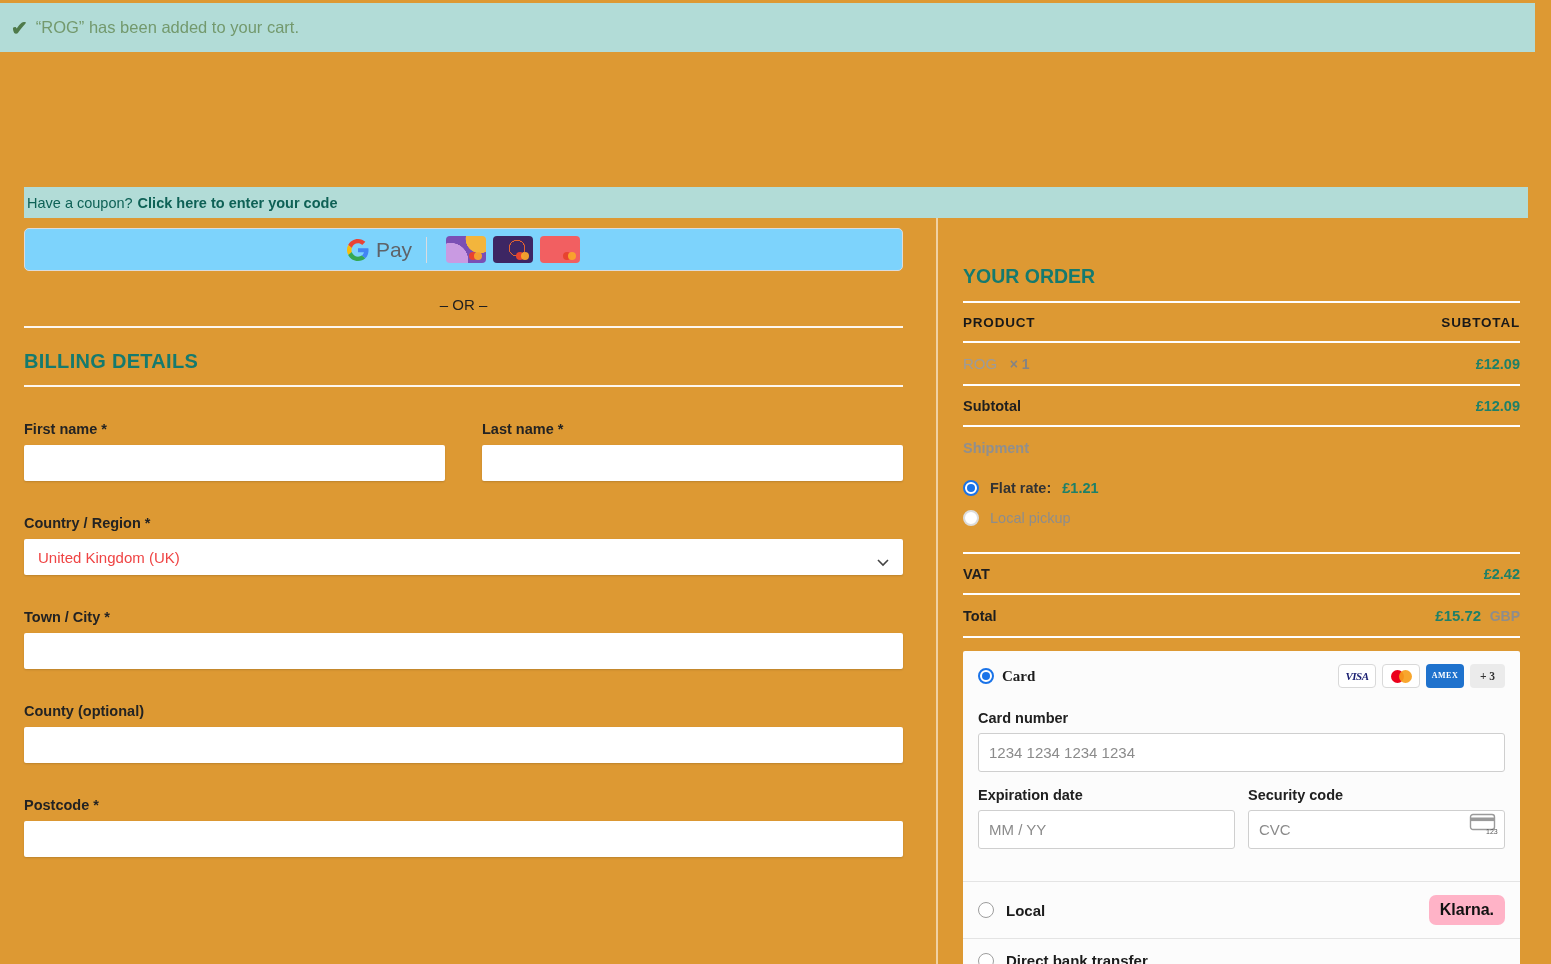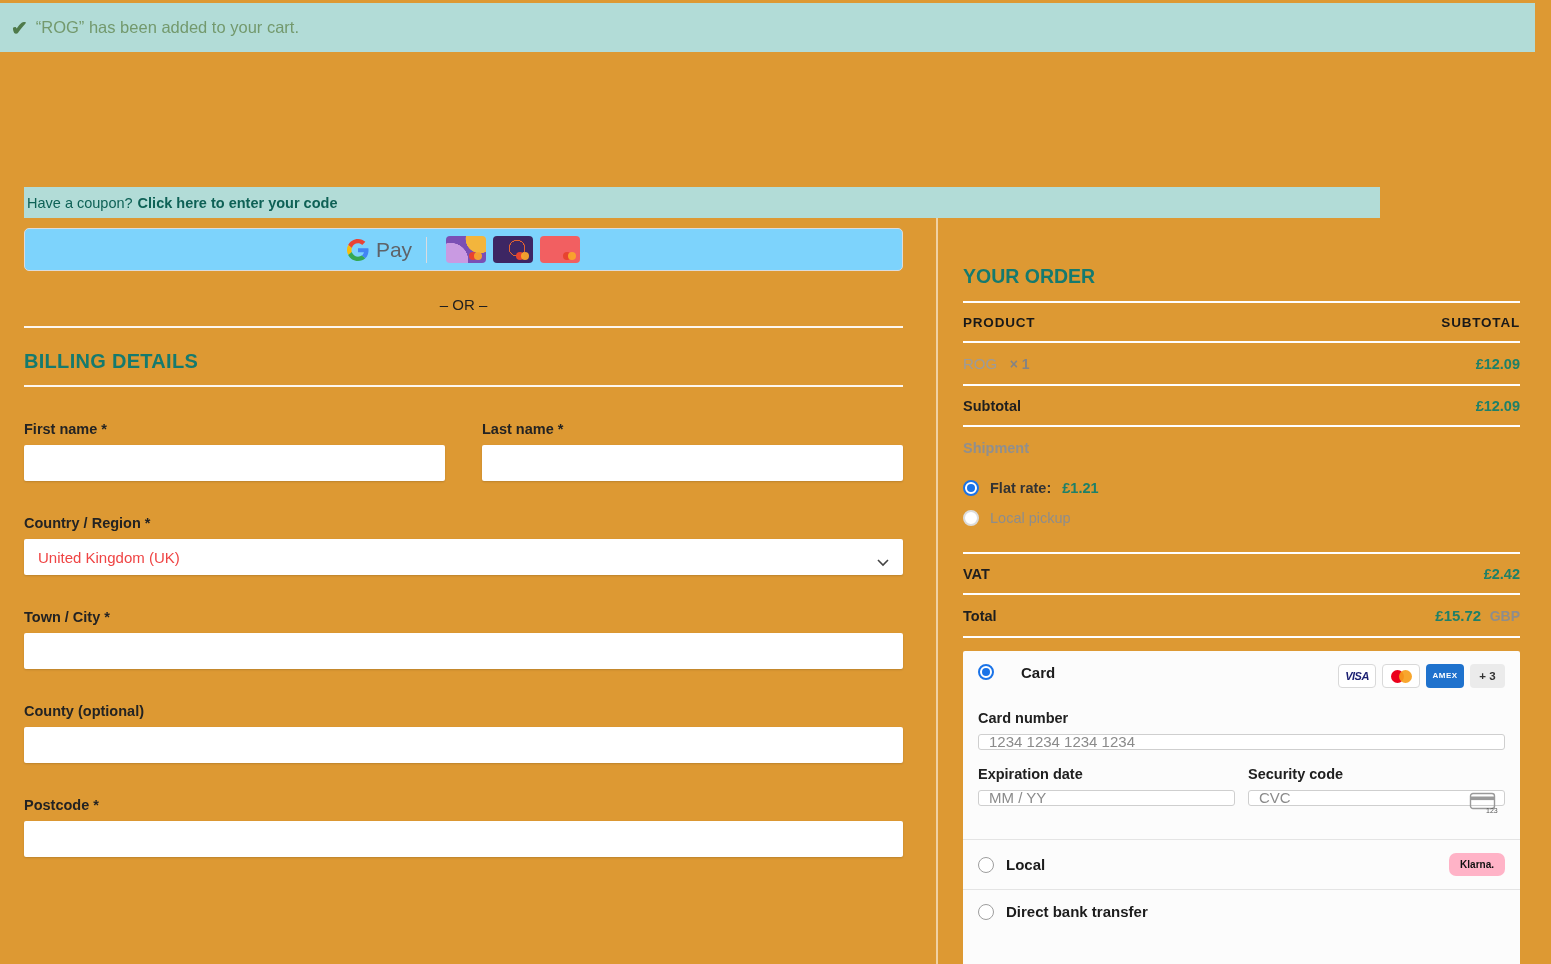--- a/index.html
+++ b/index.html
@@ -14,21 +14,21 @@
   .alert-text { color:#73996d; font-size:16.5px; }
 
   
   .breadcrumb { position:absolute; top:101px; left:0; width:1551px; text-align:center;
     font-size:24px; letter-spacing:-0.3px; white-space:nowrap; }
   .bc-item { color:#ece6d9; cursor:pointer; }
   .bc-item.active { color:#161616; cursor:default; }
   .bc-sep { color:#9db173; margin:0 11px; font-size:22px; }
 
   
-  .coupon-bar { position:absolute; top:187px; left:24px; width:1356px; height:31px; background:#b2dcd7;
+  .coupon-bar { position:absolute; top:187px; left:24px; width:1504px; height:31px; background:#b2dcd7;
     display:flex; align-items:center; padding-left:3px; font-size:14.5px; color:#0e6156; }
   .coupon-link { font-weight:bold; color:#0e6156; margin-left:5px; text-decoration:none; cursor:pointer; }
 
   
   .col-divider { position:absolute; left:936px; top:218px; width:2px; height:746px; background:rgba(255,255,255,0.55); }
 
   
   .left-col { position:absolute; left:24px; top:228px; width:879px; }
 
   .gpay-btn { width:100%; height:43px; background:#7dd3fc; border:1px solid #dcdcdc; border-radius:5px;
@@ -86,46 +86,46 @@
   .flat-price { color:#1e8068; font-weight:bold; font-size:14.5px; }
   .pickup-label { color:#8d8d8d; font-size:14.5px; }
   .gap-top { margin-top:26px; }
   .total-val { color:#1e8068; font-weight:bold; font-size:15px; }
   .total-cur { color:#8d8d8d; font-weight:bold; font-size:14px; margin-left:4px; }
 
   
   .payment-box { margin-top:13px; background:#fcfcfc; border-radius:2px; min-height:346px; }
   .pm-section { border-bottom:1px solid #e4e4e4; }
   .card-section { padding:13px 15px 32px; }
-  .pm-head { display:flex; align-items:flex-start; gap:27px; }
+  .pm-head { display:flex; align-items:center; gap:8px;font-family:Liberation Serif, serif; }
   .pm-label { font-weight:bold; font-size:15px; color:#1c1c1c; }
   .badges { margin-left:auto; display:flex; gap:6px; align-items:center; }
   .badge { height:24px; border-radius:4px; display:flex; align-items:center; justify-content:center; flex:none; }
   .badge-visa { width:38px; background:#fff; border:1px solid #d9d9d9; font-size:11px; font-weight:bold;
     font-style:italic; color:#1a1f71; letter-spacing:-.5px; }
   .badge-mc { width:38px; background:#fff; border:1px solid #d9d9d9; }
   .badge-mc i { width:13px; height:13px; border-radius:50%; display:block; }
   .badge-mc i:first-child { background:#eb001b; margin-right:-5px; }
   .badge-mc i:last-child { background:#f79e1b; opacity:.92; }
   .badge-amex { width:38px; background:#1f72cd; color:#fff; font-size:8px; font-weight:bold;
     flex-direction:row; line-height:8px; letter-spacing:.5px; }
   .badge-more { width:35px; background:#ebebeb; font-size:11.5px; font-weight:bold; color:#333; }
 
   .card-form { margin-top:22px; }
   .cf-label { display:block; font-weight:bold; font-size:14.5px; color:#202020; margin-bottom:7px; }
-  .cf-input { width:100%; height:16px; border:1px solid #cfcfcf; border-radius:3px; background:#fff;
+  .cf-input { width:100%; height:39px; border:1px solid #cfcfcf; border-radius:3px; background:#fff;
     padding:0 10px; font-size:15px; color:#333; font-family:"Liberation Sans", sans-serif; }
   .cf-input::placeholder { color:#8b8b8b; opacity:1; }
   .cf-grid { display:flex; gap:13px; margin-top:15px; }
   .cf-col { flex:1; }
   .cvc-wrap { position:relative; }
   .cvc-icon { position:absolute; right:6px; top:3px; }
 
   .pm-row { display:flex; align-items:center; gap:12px; padding:13px 15px; }
-  .klarna-badge { margin-left:auto; background:#ffb3c7; color:#111; font-weight:bold; font-size:10px;
+  .klarna-badge { margin-left:auto; background:#ffb3c7; color:#111; font-weight:bold; font-size:16px;
     padding:6px 11px; border-radius:7px; }
   .terms-row { display:flex; align-items:center; gap:12px; padding:24px 15px 14px; }
 </style>
 </head>
 <body>
 
 <div class="page">
 
   <div class="alert-bar">
     <span class="alert-check">✔</span>

